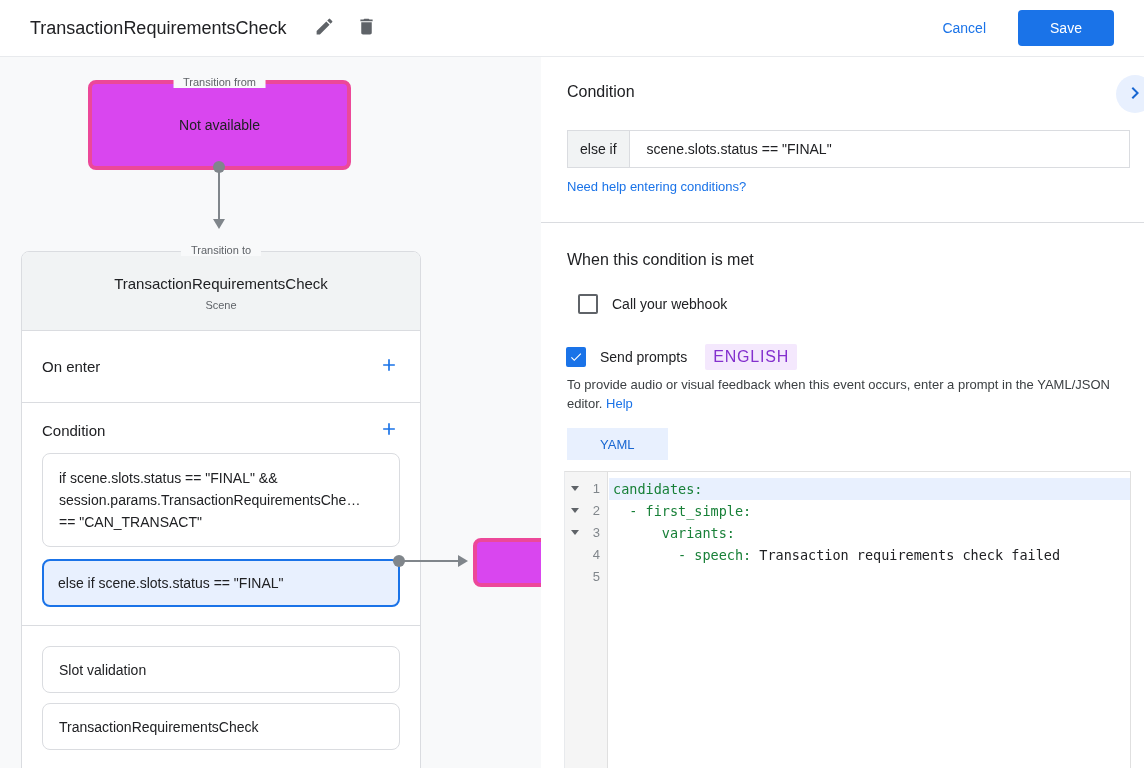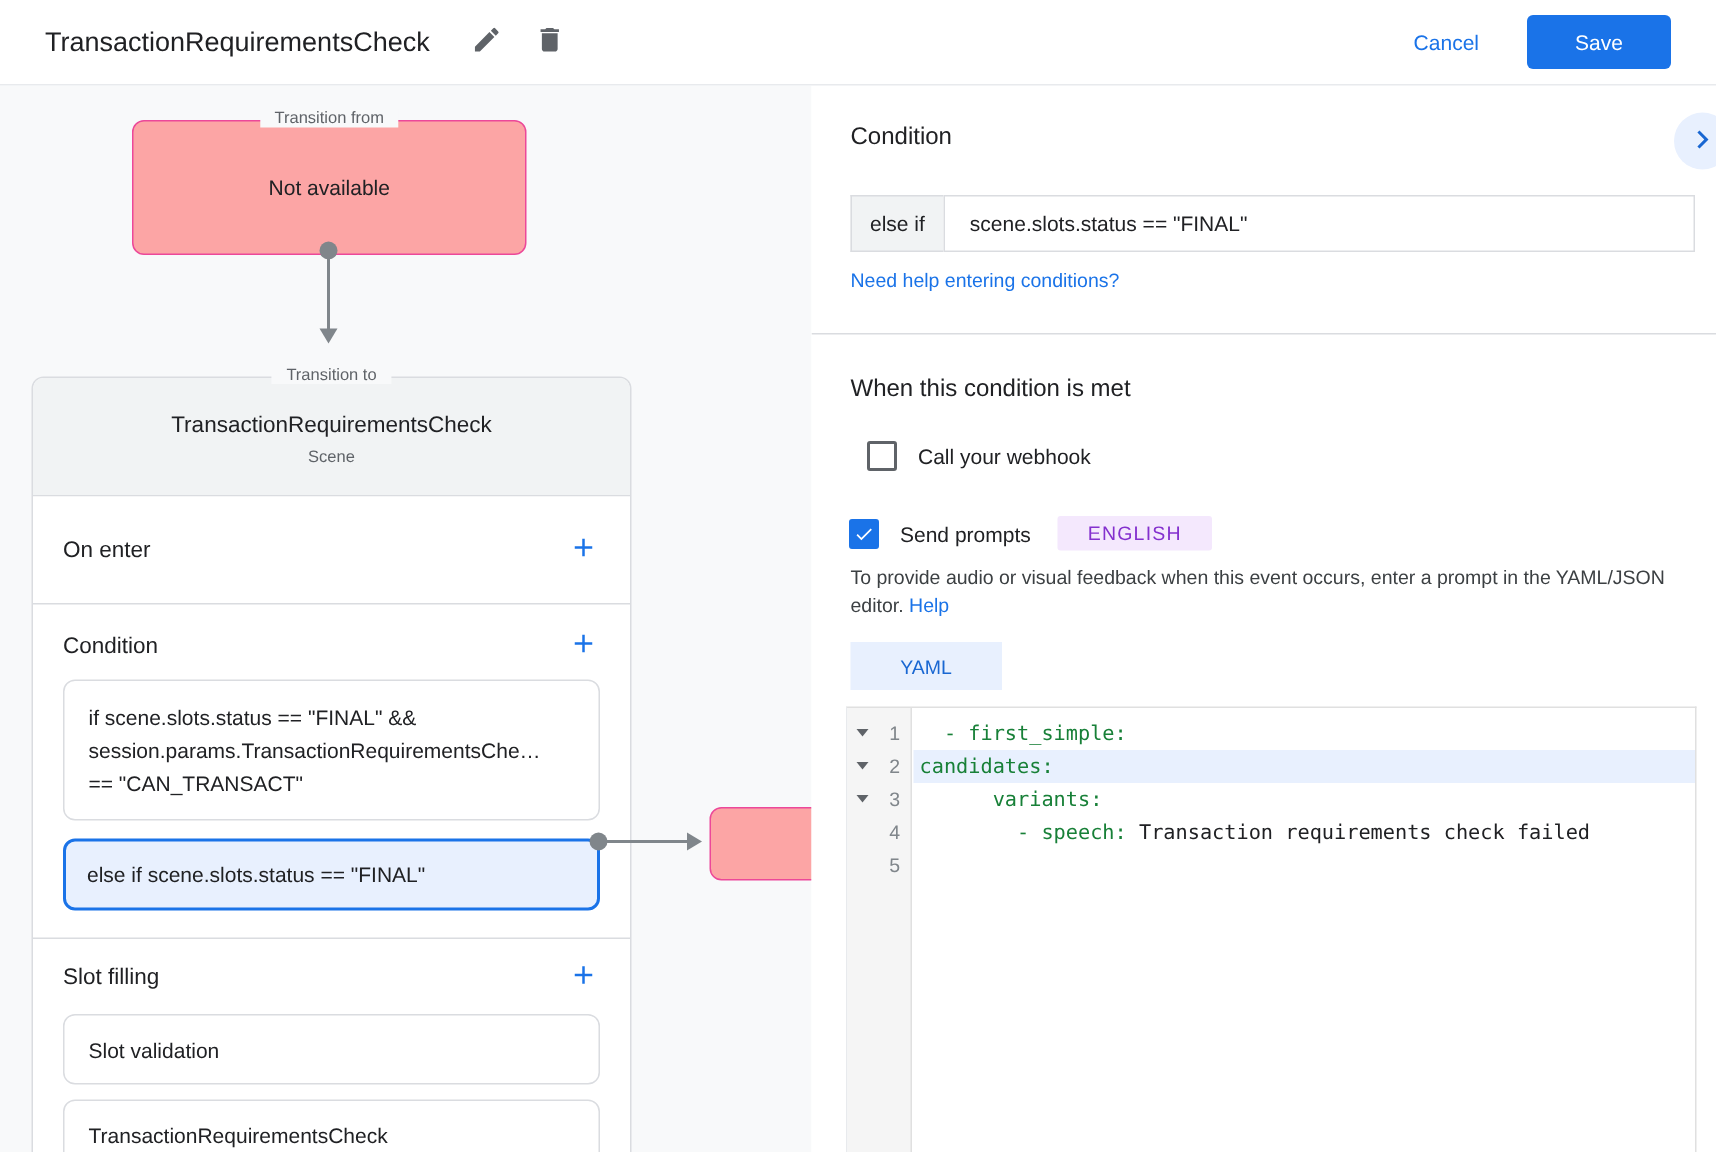--- a/index.html
+++ b/index.html
@@ -20,21 +20,21 @@
   .topbar-spacer { flex: 1; }
   .cancel-btn { background: none; border: none; color: #1a73e8; font-size: 14px; font-weight: 500;
     font-family: "Liberation Sans", sans-serif; cursor: pointer; padding: 8px 16px; margin-right: 16px; }
   .save-btn { background: #1a73e8; color: #fff; border: none; border-radius: 4px;
     font-size: 14px; font-weight: 500; font-family: "Liberation Sans", sans-serif;
     width: 96px; height: 36px; cursor: pointer; margin-right: 14px; }
 
   
   .left-panel { position: absolute; top: 57px; left: 0; width: 541px; bottom: 0;
     background: #f8f9fa; overflow: hidden; }
-  .flow-box { position: absolute; background: #fca5a5; border: 1px solid #ec4899; border-radius: 8px; }
+  .flow-box { position: absolute; background: #d946ef; border: 4px solid #ec4899; border-radius: 8px; }
   .flow-label { position: absolute; top: -8px; left: 50%; transform: translateX(-50%);
     background: #f8f9fa; padding: 0 10px; font-size: 11px; color: #5f6368; white-space: nowrap; }
   .from-box { left: 88px; top: 23px; width: 263px; height: 90px;
     display: flex; align-items: center; justify-content: center; }
   .from-value { font-size: 14px; color: #202124; }
 
   .conn-dot { position: absolute; width: 12px; height: 12px; border-radius: 50%; background: #80868b; }
   .conn-line-v { position: absolute; width: 2px; background: #80868b; }
   .conn-arrow-down { position: absolute; width: 0; height: 0;
     border-left: 6px solid transparent; border-right: 6px solid transparent; border-top: 10px solid #80868b; }
@@ -93,22 +93,22 @@
 
   .check-row { position: absolute; left: 25px; display: flex; align-items: center; }
   .check-row.webhook { top: 237px; padding-left: 12px; }
   .check-row.prompts { top: 287px; }
   .checkbox { width: 20px; height: 20px; border: 2px solid #5f6368; border-radius: 2px;
     background: #fff; cursor: pointer; display: flex; align-items: center; justify-content: center; }
   .checkbox svg { display: none; }
   .checkbox.checked { background: #1a73e8; border-color: #1a73e8; }
   .checkbox.checked svg { display: block; }
   .check-label { margin-left: 14px; font-size: 14px; font-weight: 500; color: #202124; }
-  .lang-badge { margin-left: 18px; background: #f4e8fd; color: #8430ce; font-size: 13px;
-    font-weight: 500; letter-spacing: 0.8px; padding: 4px 20px; border-radius: 2px; }
+  .lang-badge { margin-left: 18px; background: #f4e8fd; color: #8430ce; font-size: 16px;
+    font-weight: 500; letter-spacing: 0.8px; padding: 4px 8px; border-radius: 2px; }
 
   .desc { position: absolute; left: 26px; top: 318px; width: 572px; font-size: 13px;
     line-height: 19px; color: #3c4043; }
   .desc-help { color: #1a73e8; cursor: pointer; }
 
   .tabs { position: absolute; left: 26px; top: 371px; display: flex; flex-direction: column; }
   .tab { height: 32px; padding: 0 33px; display: flex; align-items: center; justify-content: center;
     font-size: 13px; font-weight: 500; color: #a21caf; cursor: pointer; }
   .tab.active { background: #e8f0fe; color: #1967d2; }
 
@@ -196,28 +196,20 @@
               <div>session.params.TransactionRequirementsChe…</div>
               <div>== "CAN_TRANSACT"</div>
             </div>
             <div class="cond-box selected">
               <div>else if scene.slots.status == "FINAL"</div>
             </div>
           </div>
       </div>
 
       <div class="card-section slots">
-        <div class="section-head">
-          <div class="card-row-label">Slot filling</div>
-          <button class="plus-btn">
-            <span><svg width="20" height="20" viewBox="0 0 24 24">
-                  <path d="M19 13h-6v6h-2v-6H5v-2h6V5h2v6h6v2z"></path>
-                </svg></span>
-          </button>
-        </div>
         <div>
             <div class="slot-box">Slot validation</div>
             <div class="slot-box">TransactionRequirementsCheck</div>
           </div>
       </div>
     </div>
 
     <div class="conn-dot" style="left:393px; top:498px;"></div>
     <div class="conn-line-h" style="left:404px; top:503px; width:56px;"></div>
     <div class="conn-arrow-right" style="left:458px; top:498px;"></div>
@@ -288,22 +280,22 @@
             <div class="line-num">3</div>
           </div>
           <div class="gutter-row">
             <div class="line-num">4</div>
           </div>
           <div class="gutter-row">
             <div class="line-num">5</div>
           </div>
         </div>
       <div class="editor-code">
+          <div class="code-row highlight"><span class="seg-key">candidates:</span></div>
           <div class="code-row"><span class="seg-key">  - first_simple:</span></div>
-          <div class="code-row highlight"><span class="seg-key">candidates:</span></div>
           <div class="code-row"><span class="seg-key">      variants:</span></div>
           <div class="code-row"><span class="seg-key">        - speech:</span><span class="seg-value"> Transaction requirements check failed</span></div>
           <div class="code-row"></div>
         </div>
     </div>
   </div>
 
 </div>
 
 </body></html>

